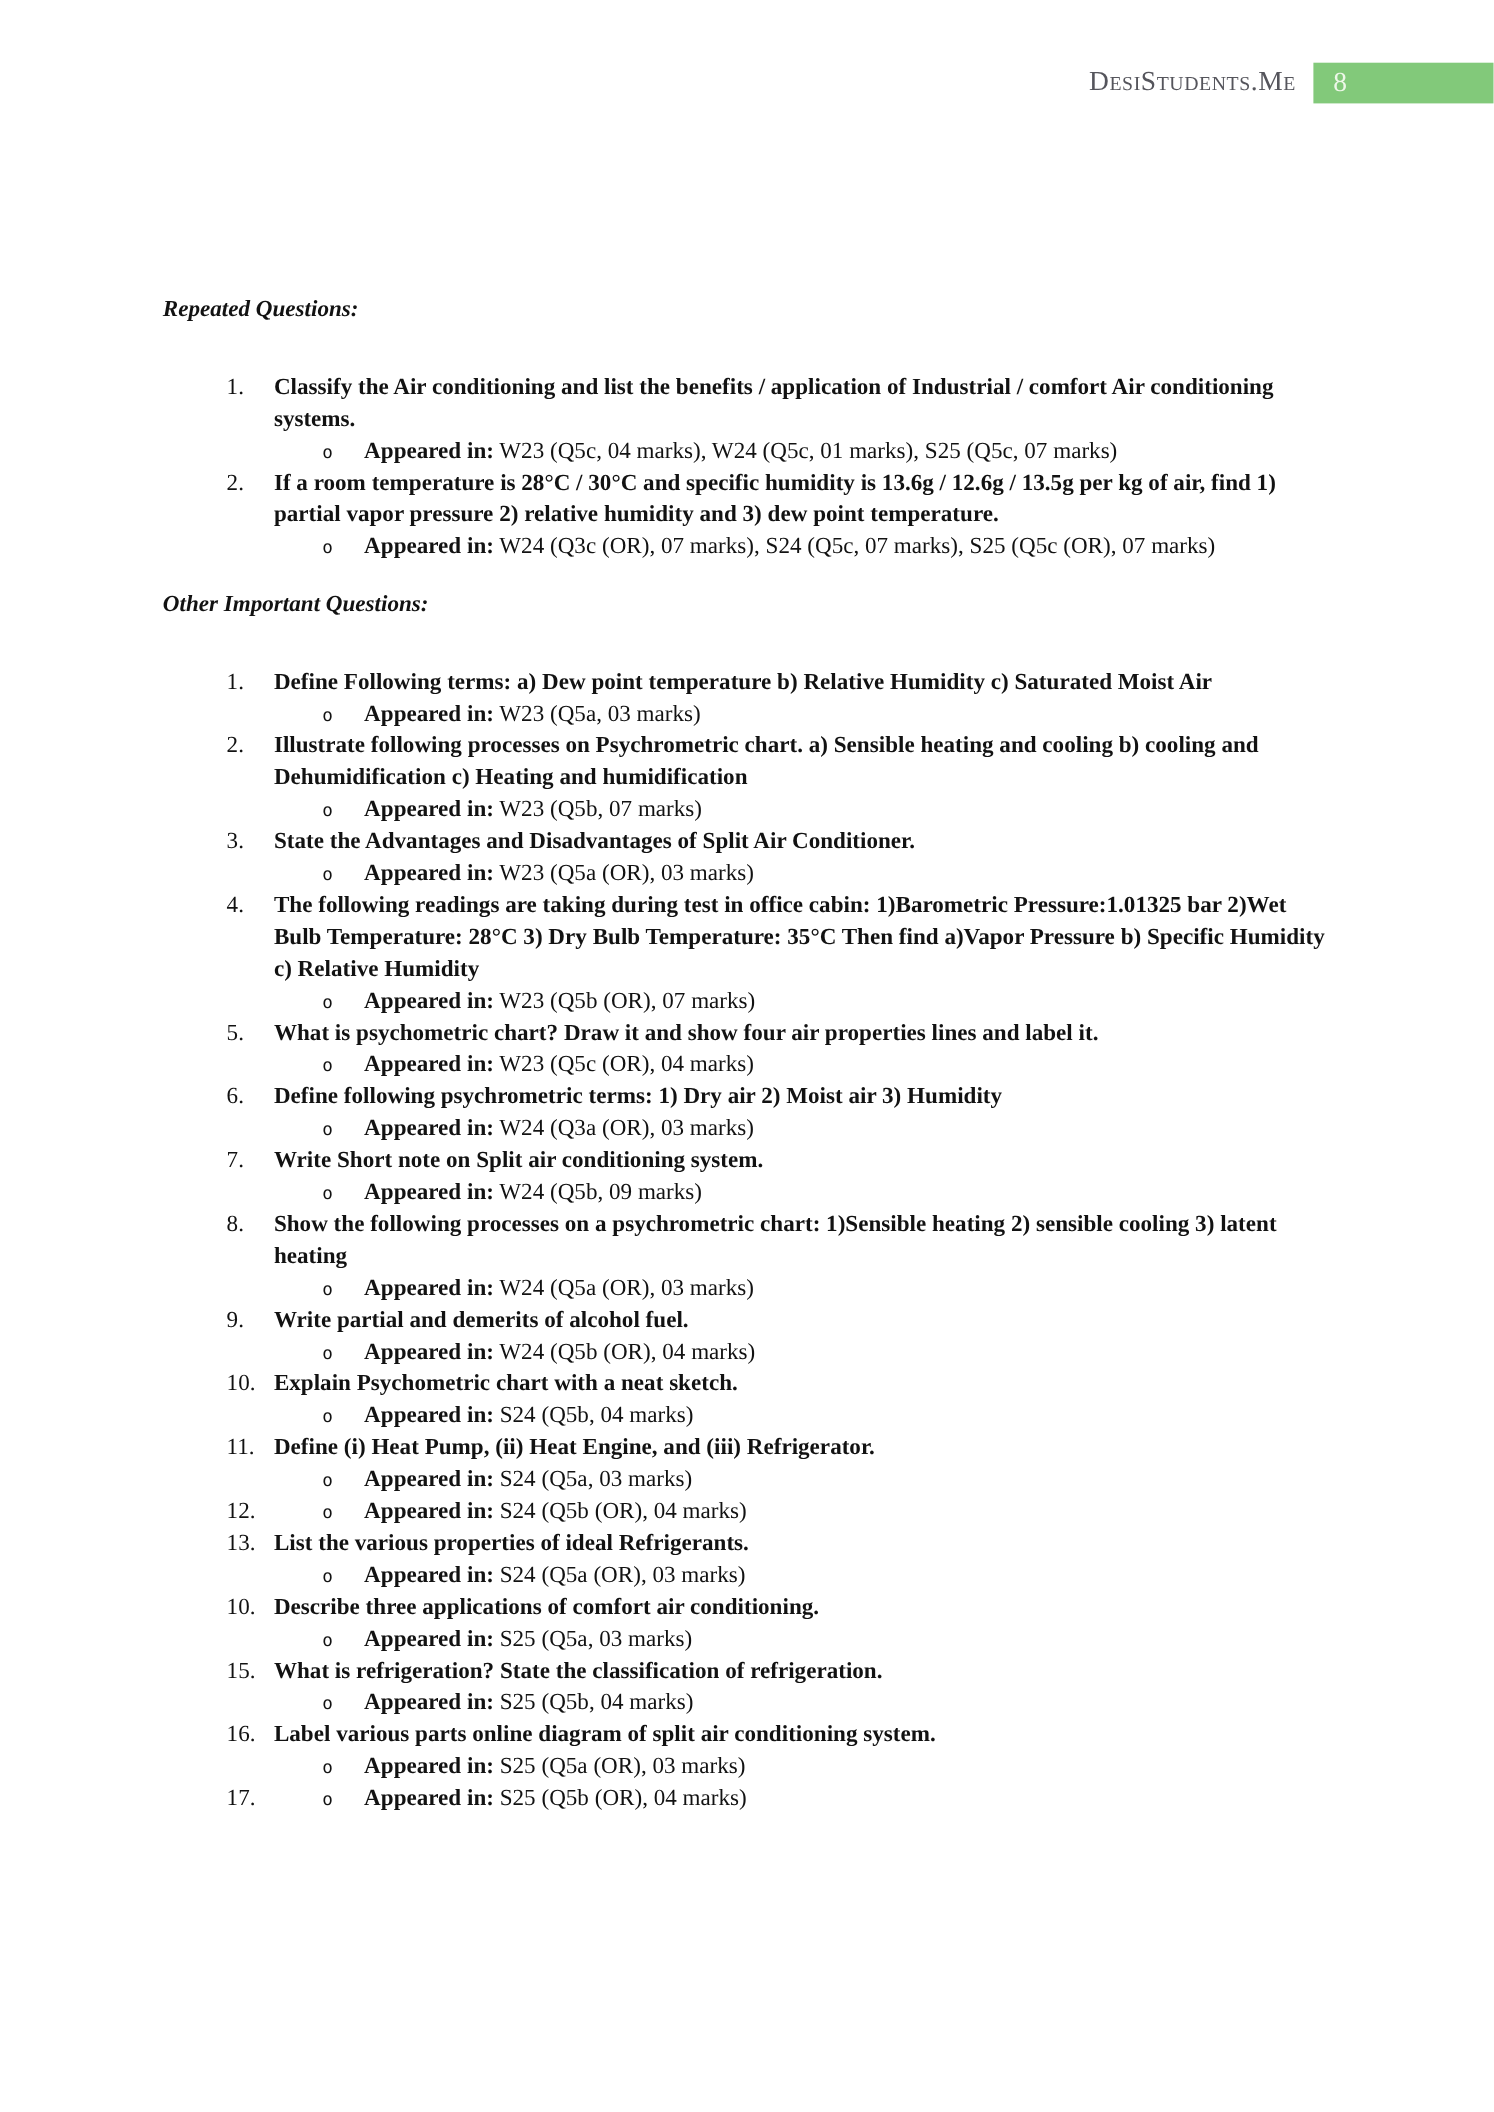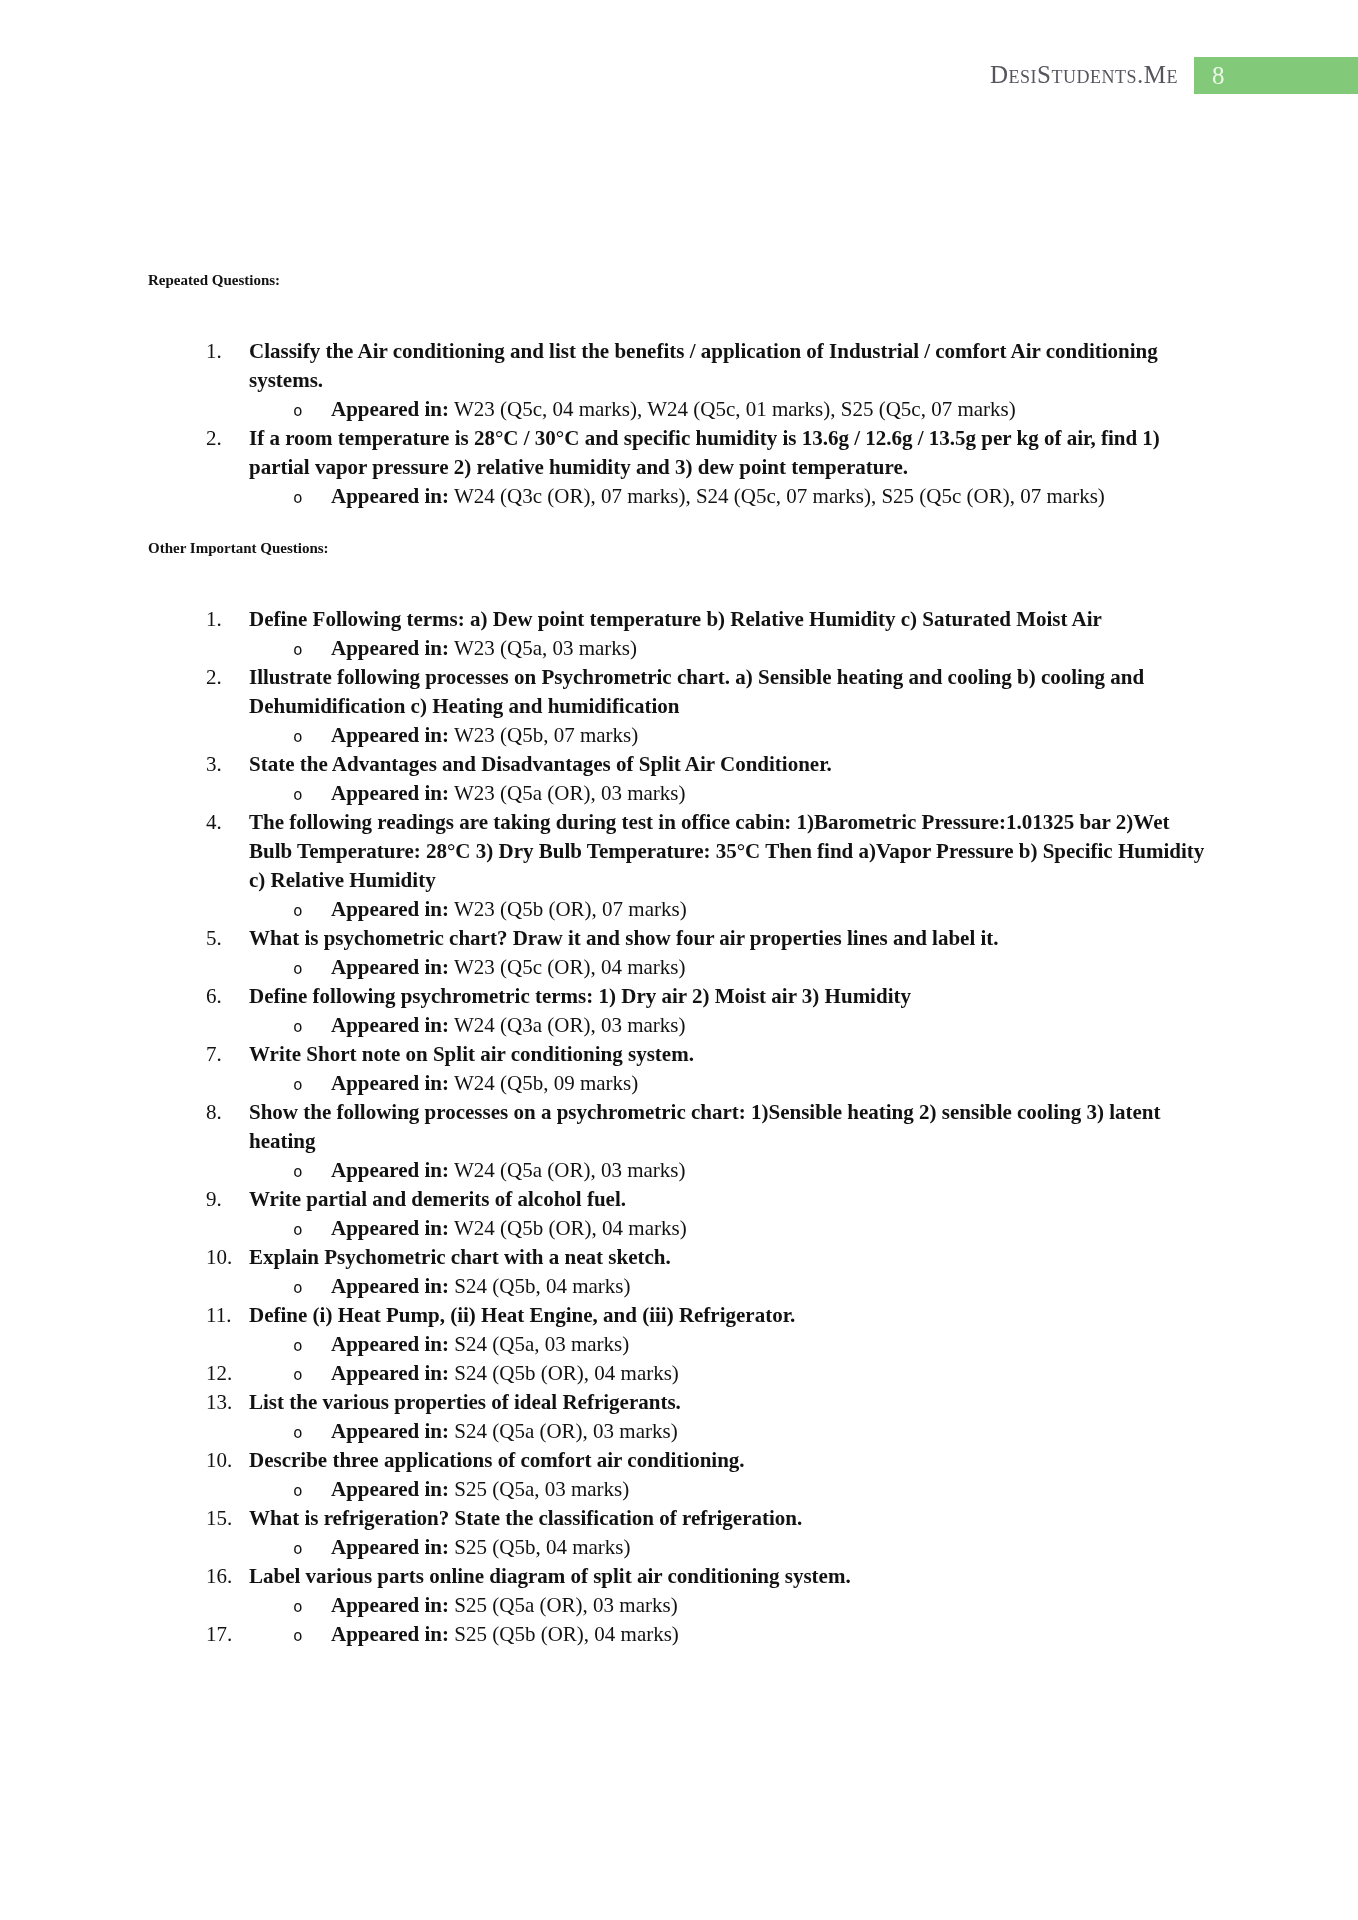--- a/index.html
+++ b/index.html
@@ -64,23 +64,24 @@
     position: absolute;
     top: 266px;
     left: 148px;
     width: 1062px;
     font-size: 21px;
     line-height: 29px;
   }
   .qsection { margin: 0; }
   .qsection + .qsection { margin-top: 23px; }
   .sec-heading {
-    font-size: 15px;
+    font-size: 21px;
     font-weight: bold;
     margin: 0 0 42px 0;
+    font-style: italic;
   }
   .qlist { list-style: none; margin: 0; padding: 0; }
   .question { position: relative; padding-left: 101px; }
   .qnum {
     position: absolute;
     left: 58px;
     top: 0;
     font-weight: normal;
   }
   .qtext { font-weight: bold; }

